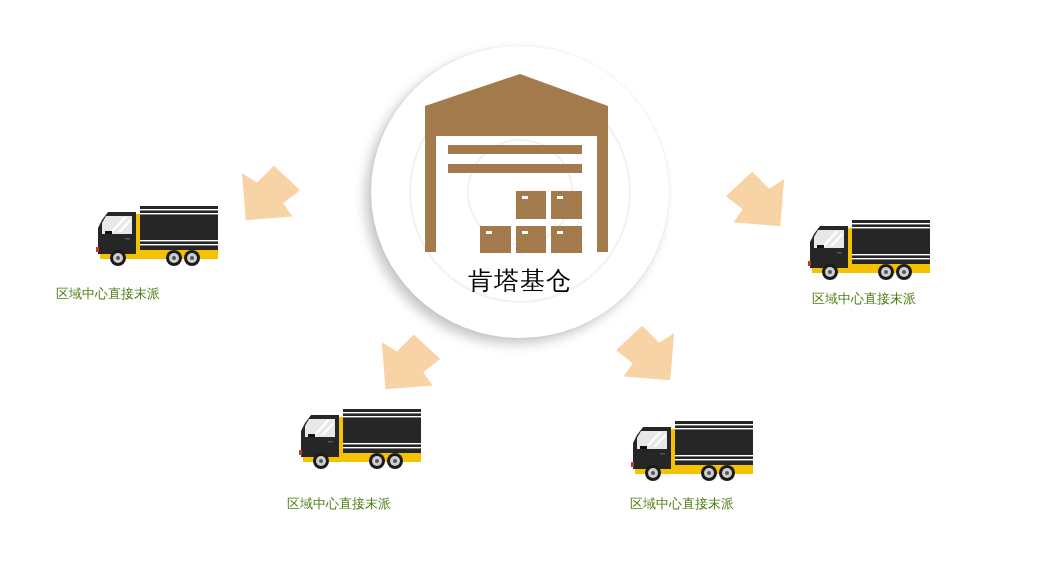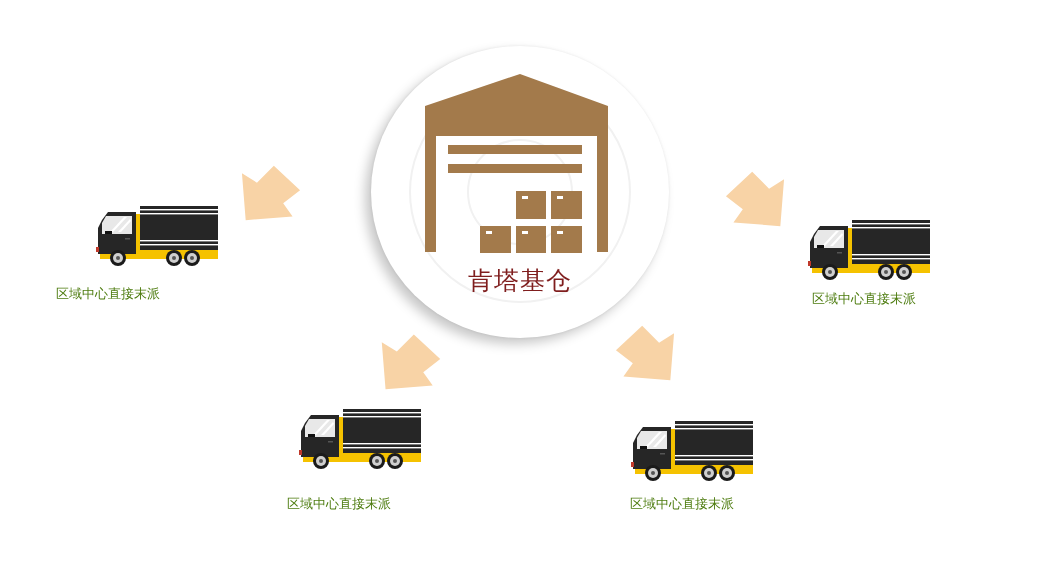--- a/index.html
+++ b/index.html
@@ -6,21 +6,21 @@
     body { width: 1043px; height: 586px; position: relative; overflow: hidden;
       font-family: "DejaVu Sans", "Liberation Sans", sans-serif; }
     .hub {
       position: absolute; left: 371px; top: 46px; width: 298px; height: 292px;
       border-radius: 50%; background: #ffffff;
       box-shadow: -6px 6px 12px rgba(0,0,0,0.22), 0 0 3px rgba(0,0,0,0.08);
     }
     .hub-svg { position: absolute; left: 0; top: 0; }
     .hub-label {
       position: absolute; left: 0; width: 298px; top: 218px; text-align: center;
-      font-size: 25px; color: #7f1d1d; letter-spacing: 1px;
+      font-size: 25px; color: #000000; letter-spacing: 1px;
     }
     .arrow { position: absolute; }
     .truck { position: absolute; width: 124px; height: 62px; }
     .node-label {
       position: absolute; font-size: 13px; color: #4d7c0f; white-space: nowrap;
     }
   </style>
 </head>
 <body>
 

